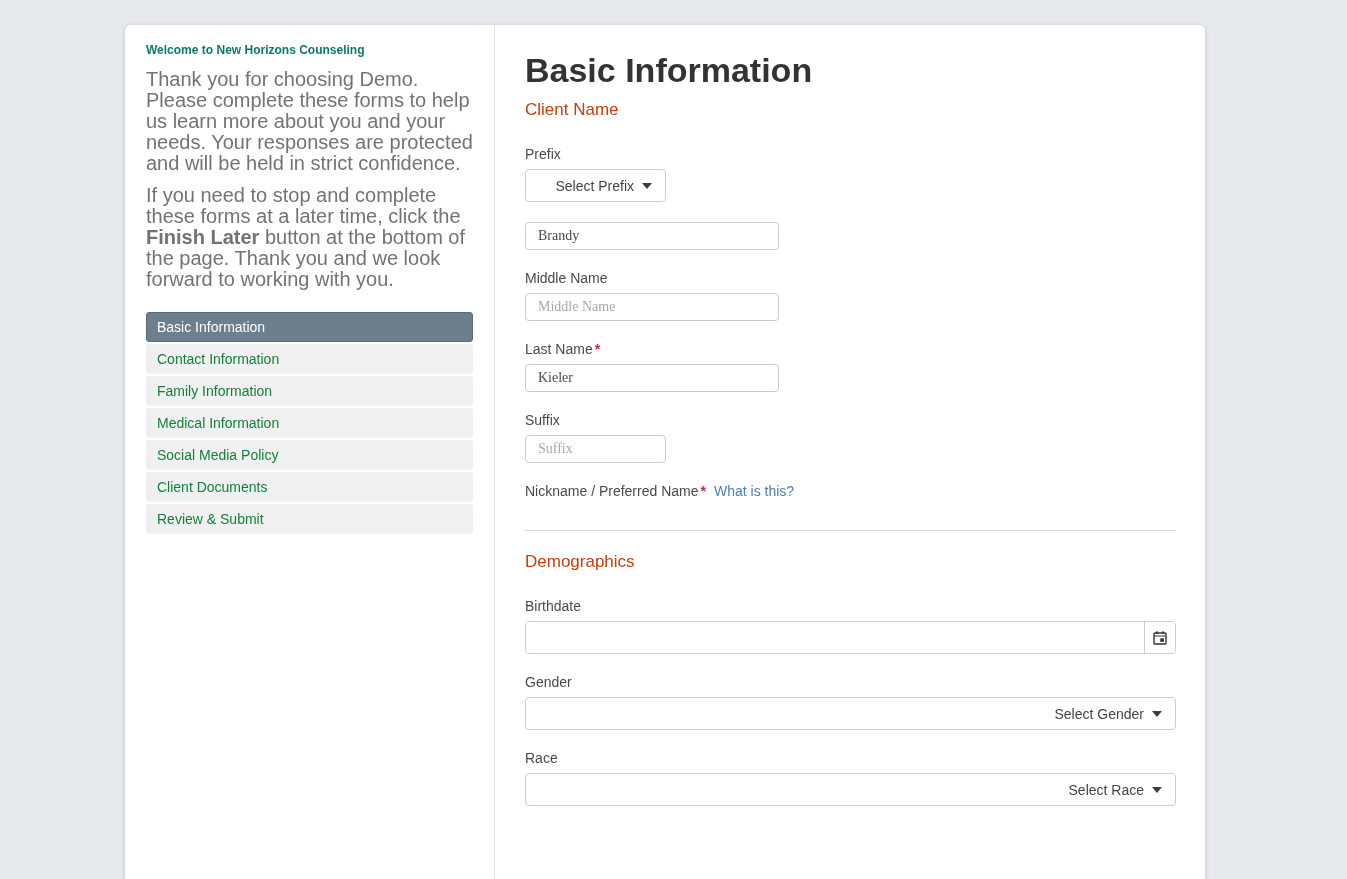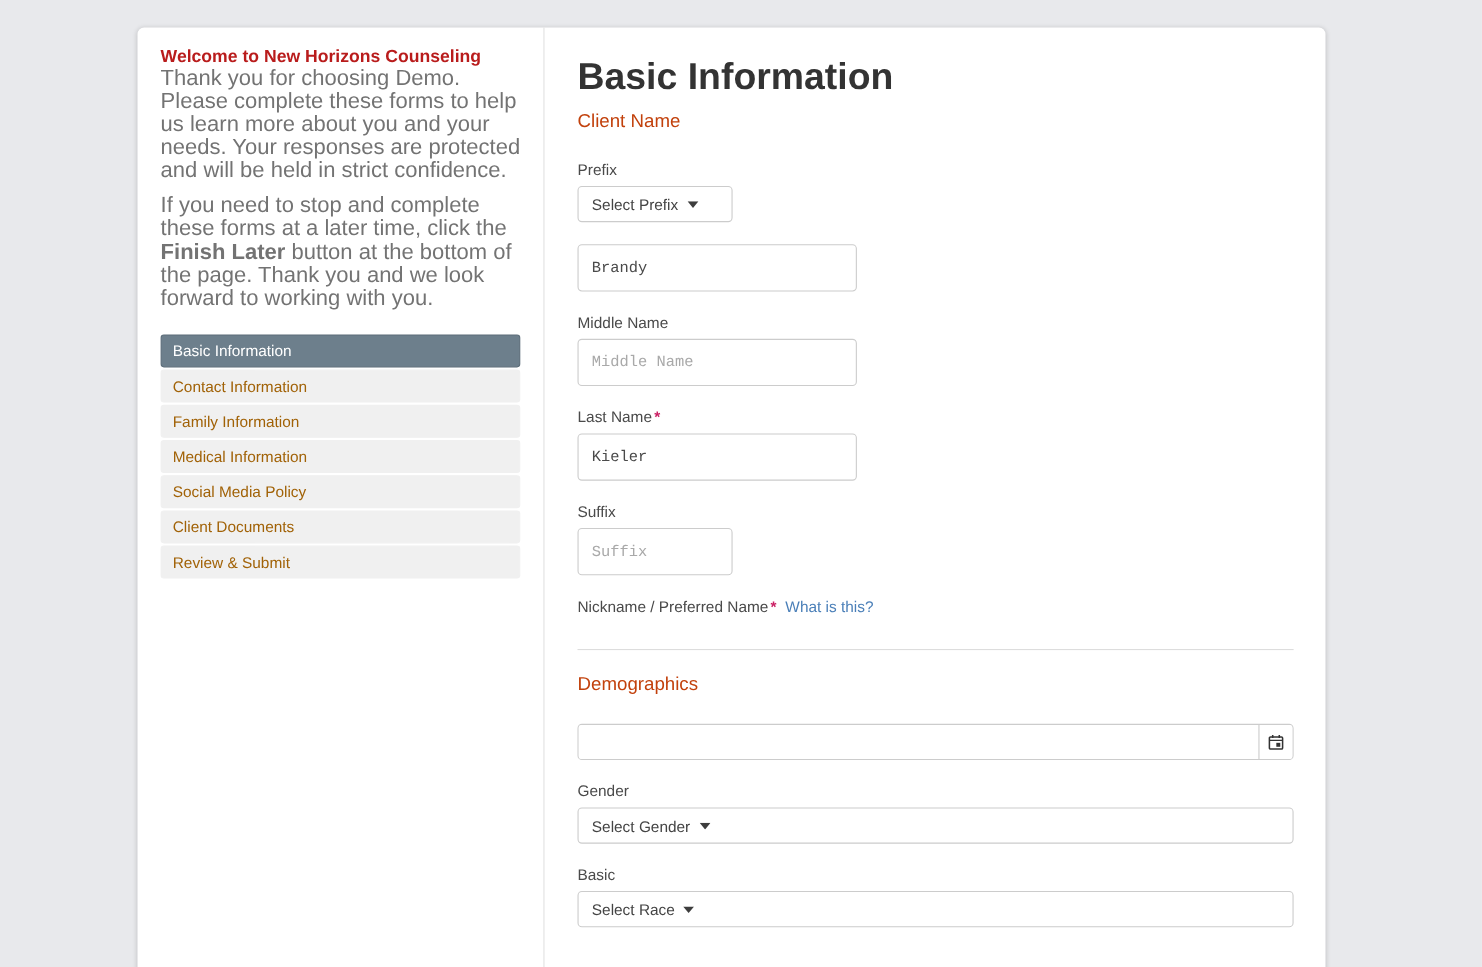--- a/index.html
+++ b/index.html
@@ -19,34 +19,35 @@
     display: flex;
   }
   
   .sidebar {
     width: 370px;
     flex: 0 0 370px;
     border-right: 1px solid #e2e2e2;
     padding: 18px 21px;
   }
   .welcome-title {
-    font-size: 16px;
+    font-size: 12px;
     font-weight: bold;
-    color: #b91c1c;
+    color: #0f766e;
+    margin-bottom: 12px;
   }
   .welcome-p {
     font-size: 20px;
     line-height: 21px;
     color: #737373;
     margin-bottom: 11px;
   }
   .nav-list { margin-top: 22px; list-style: none; }
   .nav-item {
     font-size: 14px;
-    color: #a16207;
+    color: #15803d;
     background: #f0f0f0;
     border: 1px solid #f0f0f0;
     border-radius: 3px;
     padding: 5px 10px;
     margin-bottom: 2px;
     line-height: 18px;
     cursor: pointer;
   }
   .nav-item.active {
     background: #6d7f8c;
@@ -85,44 +86,44 @@
     margin-left: 2px;
   }
   .label-link {
     color: #4a7fb8;
     font-size: 14px;
     margin-left: 8px;
     text-decoration: none;
     cursor: pointer;
   }
   .text-input {
-    height: 43px;
+    height: 28px;
     border: 1px solid #ccc;
     border-radius: 4px;
     padding: 0 12px;
     font-size: 14px;
     color: #4a4a4a;
-    font-family: Liberation Mono, monospace;
+    font-family: Liberation Serif, serif;
     outline: none;
     background: #fff;
     display: block;
   }
   .text-input::placeholder { color: #a9a9a9; opacity: 1; }
   .w-small  { width: 141px; }
   .w-medium { width: 254px; }
   .w-full   { width: 100%; }
   
   .select-box {
     height: 33px;
     border: 1px solid #ccc;
     border-radius: 4px;
     background: #fff;
     display: flex;
     align-items: center;
-    justify-content: flex-start;
+    justify-content: flex-end;
     padding: 0 13px 0 12px;
     font-size: 14px;
     color: #444;
     cursor: pointer;
   }
   .chevron { flex: 0 0 auto; margin-left: 8px; display: block; }
   
   .date-group {
     width: 100%;
     height: 33px;
@@ -216,20 +217,21 @@
 
     <div class="field">
       <label class="field-label"><span>Nickname / Preferred Name</span><span class="req">*</span><a class="label-link">What is this?</a></label>
     </div>
 
     <hr class="divider">
 
     <h2 class="section-heading">Demographics</h2>
 
     <div class="field">
+      <label class="field-label"><span>Birthdate</span></label>
       <div class="date-group">
         <input type="text" value="" style="">
         <button class="date-btn">
           <svg width="16" height="16" viewBox="0 0 16 16" fill="none">
             <rect x="2" y="3" width="12" height="11" rx="1" stroke="#333" stroke-width="1.4"></rect>
             <line x1="5" y1="1.2" x2="5" y2="4" stroke="#333" stroke-width="1.4"></line>
             <line x1="11" y1="1.2" x2="11" y2="4" stroke="#333" stroke-width="1.4"></line>
             <line x1="2" y1="6" x2="14" y2="6" stroke="#333" stroke-width="1.2"></line>
             <rect x="8.3" y="8.3" width="3.6" height="3.6" fill="#333"></rect>
           </svg>
@@ -241,21 +243,21 @@
       <label class="field-label"><span>Gender</span></label>
       <div class="select-box w-full">
         <span>Select Gender</span>
         <svg class="chevron" width="10" height="6" viewBox="0 0 10 6">
             <path d="M0 0 L10 0 L5 6 Z" fill="#3d3d3d"></path>
           </svg>
       </div>
     </div>
 
     <div class="field">
-      <label class="field-label"><span>Basic</span></label>
+      <label class="field-label"><span>Race</span></label>
       <div class="select-box w-full">
         <span>Select Race</span>
         <svg class="chevron" width="10" height="6" viewBox="0 0 10 6">
             <path d="M0 0 L10 0 L5 6 Z" fill="#3d3d3d"></path>
           </svg>
       </div>
     </div>
 
   </div>
 </div>

